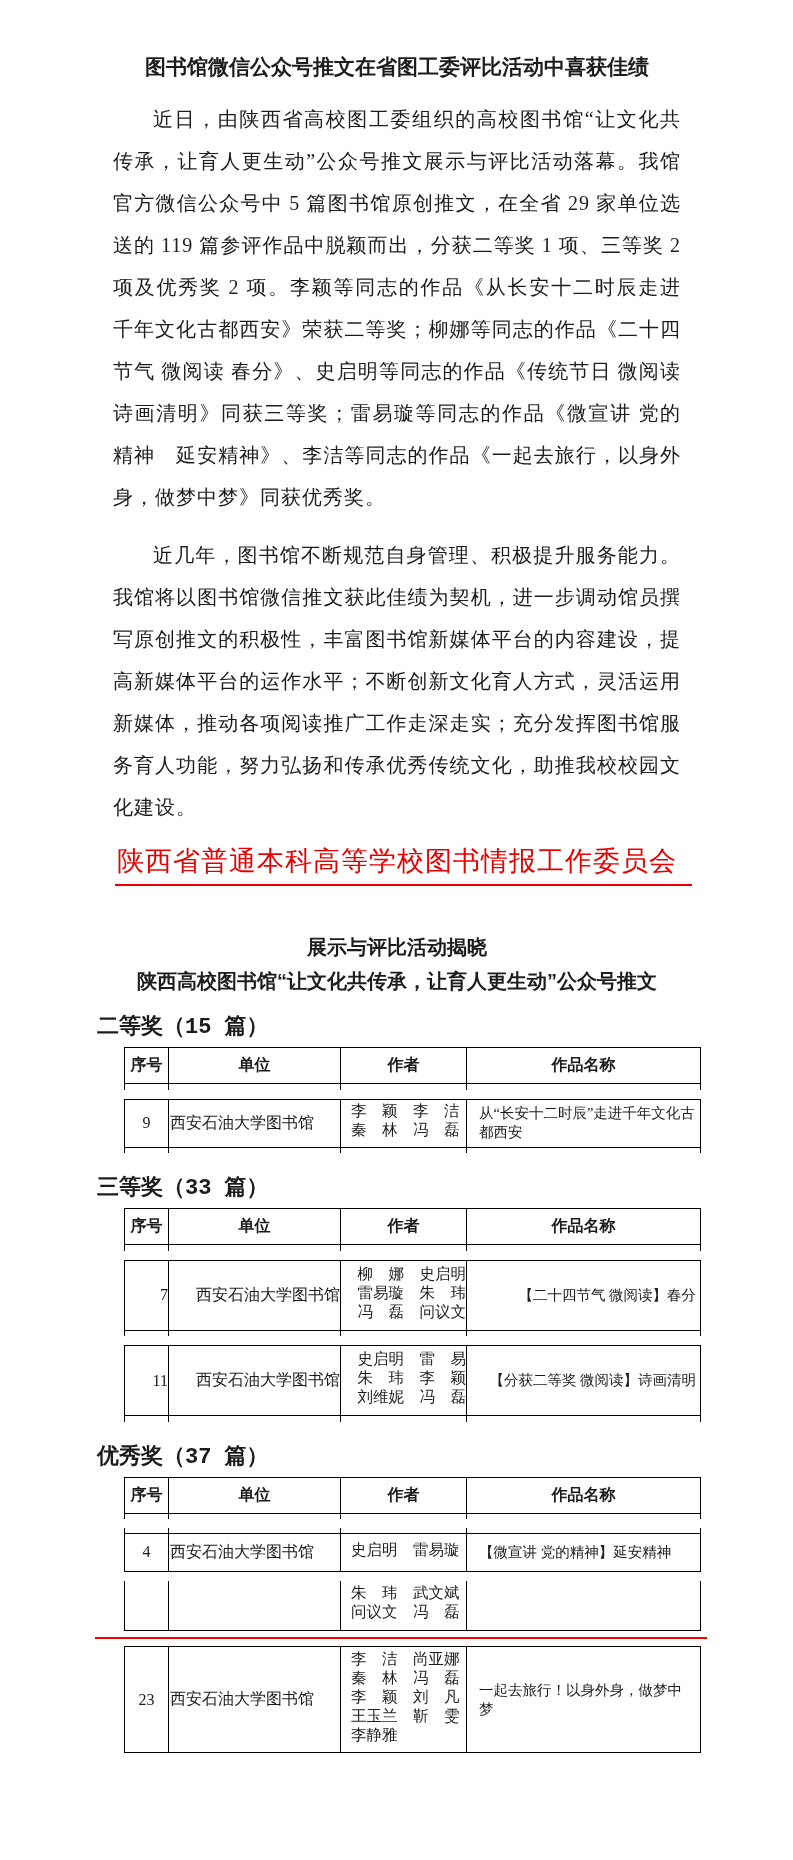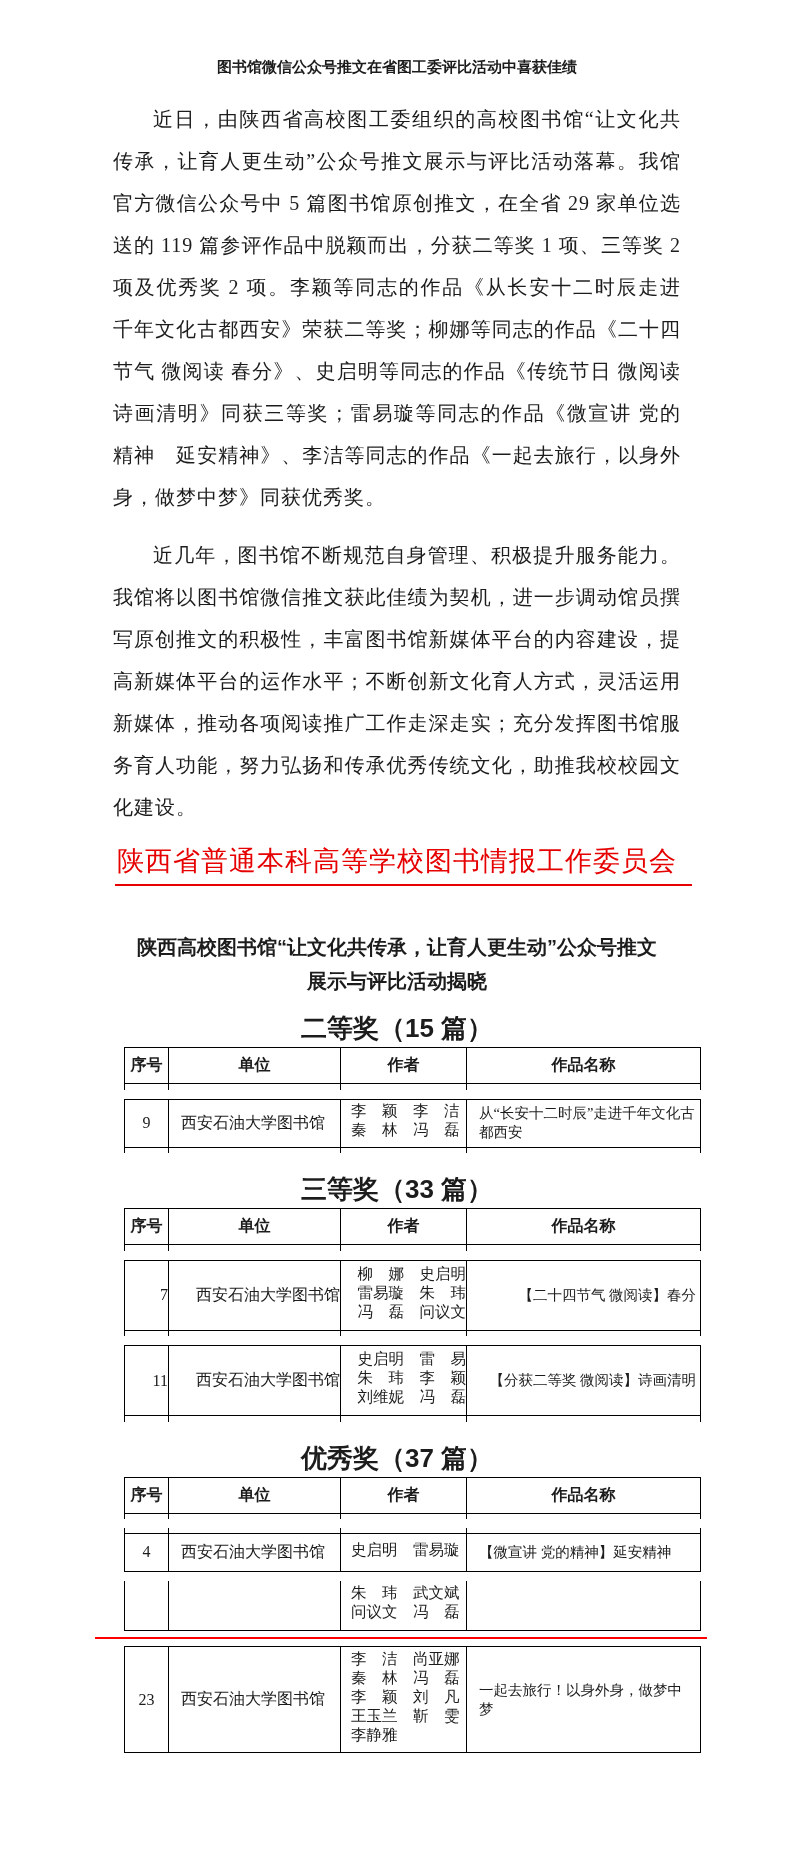--- a/index.html
+++ b/index.html
@@ -10,21 +10,21 @@
   *{box-sizing:border-box;}
   html,body{margin:0;padding:0;background:#ffffff;}
   .page{
     width:793px;height:1860px;background:#ffffff;overflow:hidden;
     font-family:"Liberation Serif","DejaVu Serif",serif;color:#1c1c1c;
   }
   .content{padding:52px 96px 0 97px;width:793px;}
 
   
   .doc-title{
-    margin:0 0 12px 0;font-size:15px;line-height:30px;font-weight:bold;
+    margin:0 0 12px 0;font-size:21px;line-height:30px;font-weight:bold;
     text-align:center;white-space:nowrap;
     font-family:Liberation Sans, sans-serif;
   }
   p.para{
     margin:16px;font-size:20px;line-height:42px;letter-spacing:1px;
     text-align:justify;text-indent:2em;
   }
   .committee{
     margin:2px 0 0 0;font-size:27px;line-height:34px;font-weight:normal;
     color:var(--accent-red);text-align:center;letter-spacing:1px;white-space:nowrap;
@@ -37,39 +37,39 @@
     margin:44px 0 0 0;font-size:20px;line-height:34px;font-weight:bold;
     text-align:center;font-family:"Liberation Sans","DejaVu Sans",sans-serif;
   }
   p.intro{
     margin:18px 0 0 0;font-size:17px;line-height:31px;letter-spacing:0.5px;
     text-align:justify;text-indent:2em;
   }
 
   
   .award-title{
-    margin:16px 0 5px 0;font-size:26px;line-height:28px;font-weight:bold;
-    text-align:center;font-family:Liberation Sans, sans-serif;
+    margin:16px 0 5px 0;font-size:22px;line-height:28px;font-weight:bold;
+    font-family:Liberation Mono, monospace;
   }
   .award-title.spaced{margin-top:22px;}
   table.tbl{
     border-collapse:collapse;table-layout:fixed;width:576px;margin-left:27px;
     border:none;
   }
   table.row-seg{margin-top:9px;}
   .tbl th,.tbl td{border:1px solid var(--border-c);padding:0;overflow:hidden;}
   .tbl th{
     height:36px;font-family:"Liberation Sans","DejaVu Sans",sans-serif;
     font-weight:bold;font-size:16px;text-align:center;vertical-align:middle;
   }
   tr.sliver td{height:6px;border-bottom:none;}
   tr.sliver-top td{height:5px;border-top:none;}
   tr.open-top td{border-top:none;}
   td.c-no{text-align:center;font-size:16px;vertical-align:middle;}
-  td.c-unit{font-size:16px;padding-left:12px;vertical-align:middle;}
+  td.c-unit{font-size:16px;padding-left:1px;vertical-align:middle;}
   td.c-authors{font-size:15.5px;line-height:19px;padding:0 0 6px 10px;vertical-align:middle;}
   td.c-authors .aline{white-space:nowrap;}
   td.c-work{font-size:14.5px;line-height:19px;padding:0 4px 0 12px;vertical-align:middle;}
   tr.r-short td{height:38px;}
   tr.r-two td{height:48px;}
   tr.r-three td{height:70px;text-align:right;}
   tr.r-partial td{height:50px;}
   tr.r-five td{height:106px;}
   .seam{height:2px;background:var(--seam-red);width:612px;margin:6px 0 7px -2px;}
 </style>
@@ -82,22 +82,22 @@
     <h1 class="doc-title">图书馆微信公众号推文在省图工委评比活动中喜获佳绩</h1>
 
     <p class="para">近日，由陕西省高校图工委组织的高校图书馆“让文化共传承，让育人更生动”公众号推文展示与评比活动落幕。我馆官方微信公众号中 5 篇图书馆原创推文，在全省 29 家单位选送的 119 篇参评作品中脱颖而出，分获二等奖 1 项、三等奖 2 项及优秀奖 2 项。李颖等同志的作品《从长安十二时辰走进千年文化古都西安》荣获二等奖；柳娜等同志的作品《二十四节气 微阅读 春分》、史启明等同志的作品《传统节日 微阅读 诗画清明》同获三等奖；雷易璇等同志的作品《微宣讲 党的精神　延安精神》、李洁等同志的作品《一起去旅行，以身外身，做梦中梦》同获优秀奖。</p>
 
     <p class="para">近几年，图书馆不断规范自身管理、积极提升服务能力。我馆将以图书馆微信推文获此佳绩为契机，进一步调动馆员撰写原创推文的积极性，丰富图书馆新媒体平台的内容建设，提高新媒体平台的运作水平；不断创新文化育人方式，灵活运用新媒体，推动各项阅读推广工作走深走实；充分发挥图书馆服务育人功能，努力弘扬和传承优秀传统文化，助推我校校园文化建设。</p>
 
     <div class="committee">陕西省普通本科高等学校图书情报工作委员会</div>
     <div class="red-rule"></div>
 
     <h2 class="sec-heading">
+      <div>展示与评比活动揭晓</div>
       <div>陕西高校图书馆“让文化共传承，让育人更生动”公众号推文</div>
-      <div>展示与评比活动揭晓</div>
     </h2>
 
 
     <section>
       <h3 class="award-title">二等奖（15 篇）</h3>
 
       <table class="tbl head-seg">
         <colgroup>
             <col style="width:44px">
             <col style="width:172px">

